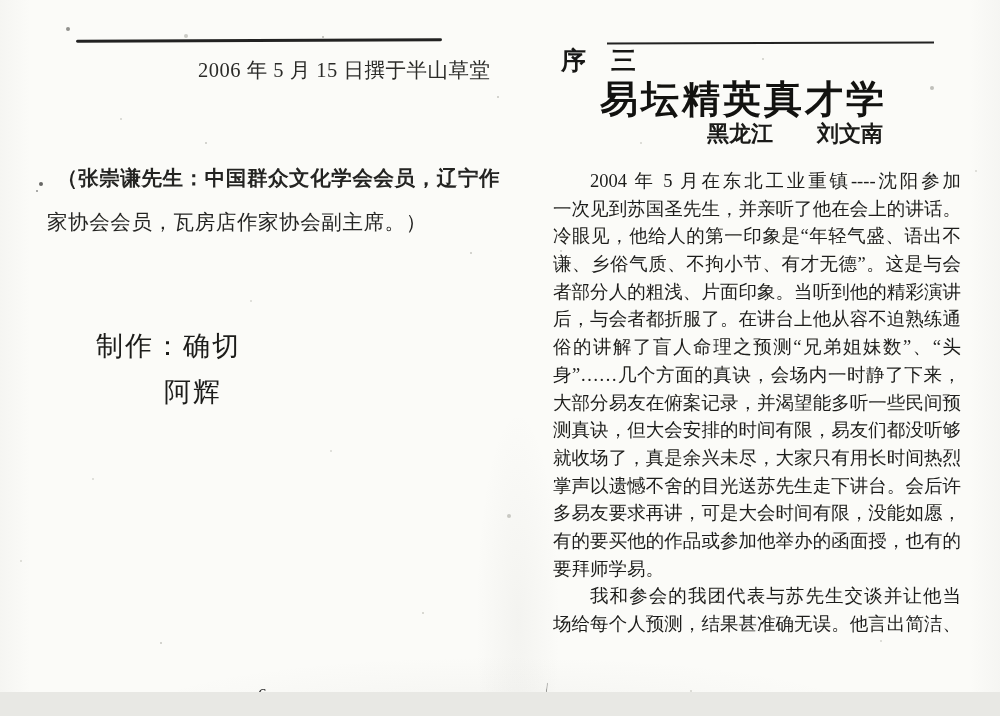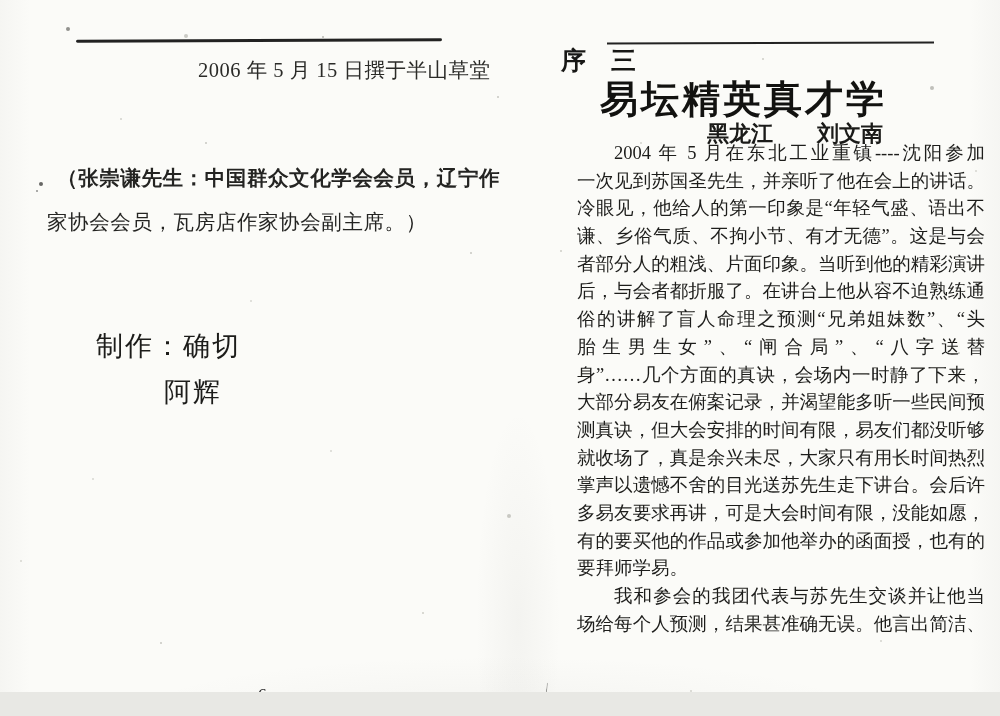--- a/index.html
+++ b/index.html
@@ -128,23 +128,22 @@
     left: 600px; top: 119px;
     width: 390px;
     text-align: center;
     font-size: 22px;
     font-weight: bold;
     font-family: "Liberation Sans", "DejaVu Sans", sans-serif;
     color: #1a1a18;
     white-space: nowrap;
   }
   #body-text {
-    left: 553px; top: 140px;
+    left: 553px; top: 168px;
     width: 408px;
-    margin-left: 24px;
   }
   .body-line {
     font-size: 18.5px;
     line-height: 27.7px;
     height: 27.7px;
     color: #1d1d1b;
     text-align: justify;
     text-align-last: justify;
     text-justify: inter-character;
     overflow: hidden;
@@ -183,21 +182,20 @@
     <div id="byline" class="abs">黑龙江　　刘文南</div>
 
     <div id="body-text" class="abs">
       <div class="body-line indent">2004 年 5 月在东北工业重镇----沈阳参加</div>
       <div class="body-line">一次见到苏国圣先生，并亲听了他在会上的讲话。</div>
       <div class="body-line">冷眼见，他给人的第一印象是“年轻气盛、语出不</div>
       <div class="body-line">谦、乡俗气质、不拘小节、有才无德”。这是与会</div>
       <div class="body-line">者部分人的粗浅、片面印象。当听到他的精彩演讲</div>
       <div class="body-line">后，与会者都折服了。在讲台上他从容不迫熟练通</div>
       <div class="body-line">俗的讲解了盲人命理之预测“兄弟姐妹数”、“头</div>
-      <div class="body-line">胎生男生女”、“闸合局”、“八字送替</div>
       <div class="body-line">身”……几个方面的真诀，会场内一时静了下来，</div>
       <div class="body-line">大部分易友在俯案记录，并渴望能多听一些民间预</div>
       <div class="body-line">测真诀，但大会安排的时间有限，易友们都没听够</div>
       <div class="body-line">就收场了，真是余兴未尽，大家只有用长时间热烈</div>
       <div class="body-line">掌声以遗憾不舍的目光送苏先生走下讲台。会后许</div>
       <div class="body-line">多易友要求再讲，可是大会时间有限，没能如愿，也</div>
       <div class="body-line">有的要买他的作品或参加他举办的函面授，也有的</div>
       <div class="body-line para-end">要拜师学易。</div>
       <div class="body-line indent">我和参会的我团代表与苏先生交谈并让他当</div>
       <div class="body-line">场给每个人预测，结果甚准确无误。他言出简洁、</div>

